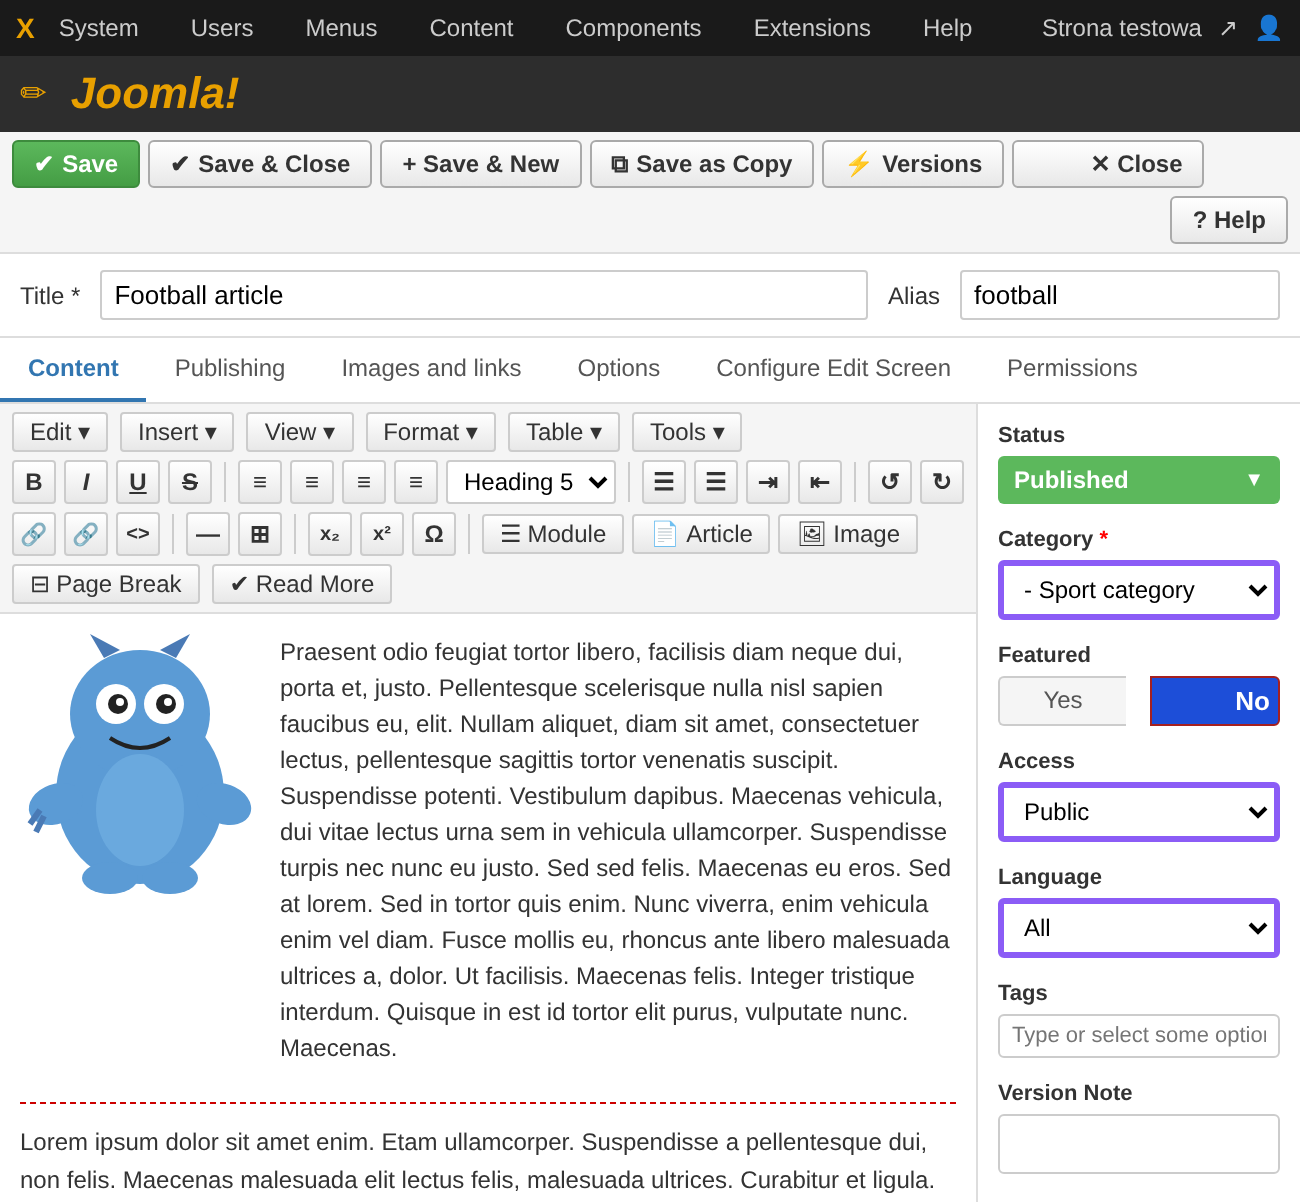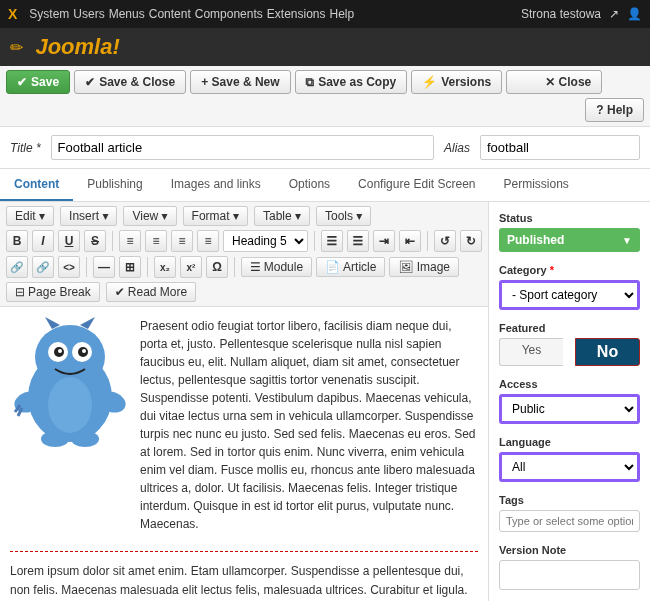--- a/index.html
+++ b/index.html
@@ -1,21 +1,21 @@
 <!DOCTYPE html>
 <html><head>
   <meta charset="utf-8">
   <style>
     * { box-sizing: border-box; margin: 0; padding: 0; }
     body { font-family: Arial, sans-serif; font-size: 13px; background: #f4f4f4; color: #333; width: 650px; }
 
     
     .topbar { background: #1a1a1a; color: #ccc; display: flex; align-items: center; padding: 0 8px; height: 28px; font-size: 12px; }
     .topbar .logo { color: #e8a000; font-weight: bold; margin-right: 12px; font-size: 14px; }
-    .topbar .nav-items { display: flex; gap: 4px; flex: 1; }
+    .topbar .nav-items { display: flex; gap: 26px; flex: 1; }
     .topbar .nav-items span { cursor: pointer; color: #ccc; }
     .topbar .right { display: flex; align-items: center; gap: 8px; }
     .topbar .site-link { color: #ccc; font-size: 12px; }
 
     
     .header-bar { background: #2d2d2d; color: #fff; display: flex; align-items: center; padding: 6px 10px; gap: 8px; }
     .header-bar .edit-icon { color: #e8a000; font-size: 16px; margin-right: 4px; }
     .header-bar .title { font-size: 18px; font-weight: bold; color: #fff; flex: 1; }
     .header-bar .joomla-logo { color: #e8a000; font-size: 22px; font-weight: bold; font-style: italic; }
 
@@ -25,21 +25,21 @@
     .btn-save { background: linear-gradient(to bottom, #5cb85c, #449d44); color: #fff; border-color: #3d8b3d; }
     .btn-save-close { background: linear-gradient(to bottom, #fff, #e8e8e8); color: #333; border-color: #aaa; }
     .btn-save-new { background: linear-gradient(to bottom, #fff, #e8e8e8); color: #333; border-color: #aaa; }
     .btn-save-copy { background: linear-gradient(to bottom, #fff, #e8e8e8); color: #333; border-color: #aaa; }
     .btn-versions { background: linear-gradient(to bottom, #fff, #e8e8e8); color: #333; border-color: #aaa; }
     .btn-close { background: linear-gradient(to bottom, #fff, #e8e8e8); color: #333; border-color: #aaa; padding-left: 38px; }
     .btn-help { background: linear-gradient(to bottom, #fff, #e8e8e8); color: #333; border-color: #aaa; margin-left: auto; }
 
     
     .title-row { display: flex; align-items: center; padding: 8px 10px; gap: 10px; background: #fff; border-bottom: 1px solid #ddd; }
-    .title-row label { font-size: 12px; white-space: nowrap; font-style: italic; }
+    .title-row label { font-size: 12px; white-space: nowrap; }
     .title-row input { border: 1px solid #ccc; padding: 4px 6px; font-size: 13px; border-radius: 2px; }
     .title-input { flex: 1; }
     .alias-label { font-size: 12px; }
     .alias-input { width: 160px; }
 
     
     .tabs { display: flex; background: #fff; border-bottom: 1px solid #ddd; }
     .tab { padding: 8px 14px; cursor: pointer; font-size: 12px; border-bottom: 2px solid transparent; color: #555; }
     .tab.active { border-bottom: 2px solid #3276b1; color: #3276b1; font-weight: bold; background: #fff; }
 
@@ -72,21 +72,21 @@
     
     .sidebar { width: 200px; padding: 10px; background: #fff; }
     .sidebar-section { margin-bottom: 12px; }
     .sidebar-label { font-size: 11px; font-weight: bold; color: #333; margin-bottom: 4px; }
     .sidebar-label-req::after { content: ' *'; color: red; }
     .status-published { background: #5cb85c; color: #fff; padding: 5px 8px; border-radius: 3px; display: flex; align-items: center; justify-content: space-between; cursor: pointer; font-size: 12px; font-weight: bold; }
     .status-arrow { font-size: 10px; }
     .dropdown-select { width: 100%; padding: 4px 6px; border: 3px solid #8b5cf6; border-radius: 3px; font-size: 12px; background: #fff; cursor: pointer; }
     .featured-btns { display: flex; gap: 12px; }
     .feat-btn-yes { flex: 1; padding: 4px; text-align: center; border: 1px solid #ccc; border-right: none; border-radius: 3px 0 0 3px; cursor: pointer; font-size: 12px; background: #f5f5f5; color: #555; }
-    .feat-btn-no { flex: 1; padding: 4px; text-align: center; border: 1px solid #a52020; border-radius: 0 3px 3px 0; cursor: pointer; font-size: 16px; background: #0c4a6e; color: #fff; font-weight: bold; }
+    .feat-btn-no { flex: 1; padding: 4px; text-align: right; border: 1px solid #a52020; border-radius: 0 3px 3px 0; cursor: pointer; font-size: 13px; background: #1d4ed8; color: #fff; font-weight: bold; }
     .tags-input { width: 100%; padding: 4px 6px; border: 1px solid #ccc; border-radius: 3px; font-size: 11px; color: #999; }
     .version-note { width: 100%; padding: 4px 6px; border: 1px solid #ccc; border-radius: 3px; font-size: 12px; height: 30px; }
   </style>
 </head>
 <body>
 
 <div class="topbar">
   <span class="logo">X</span>
   <div class="nav-items">
     <span>System</span>

